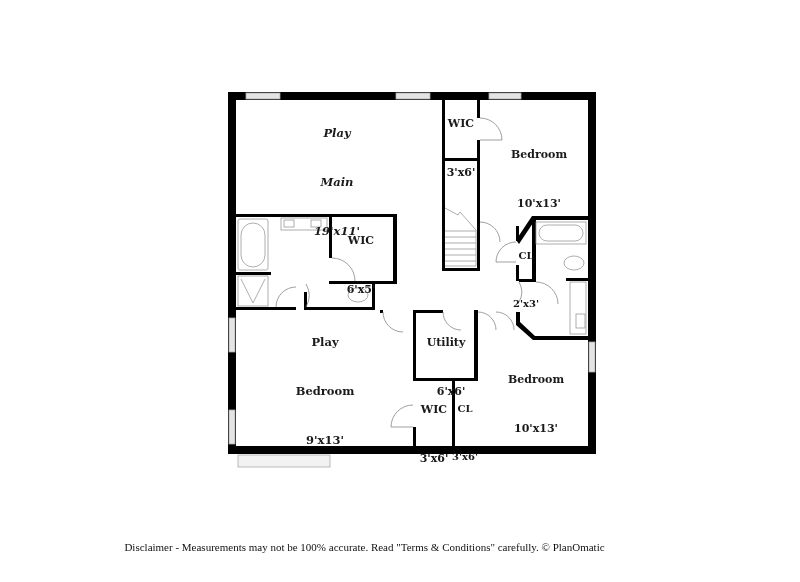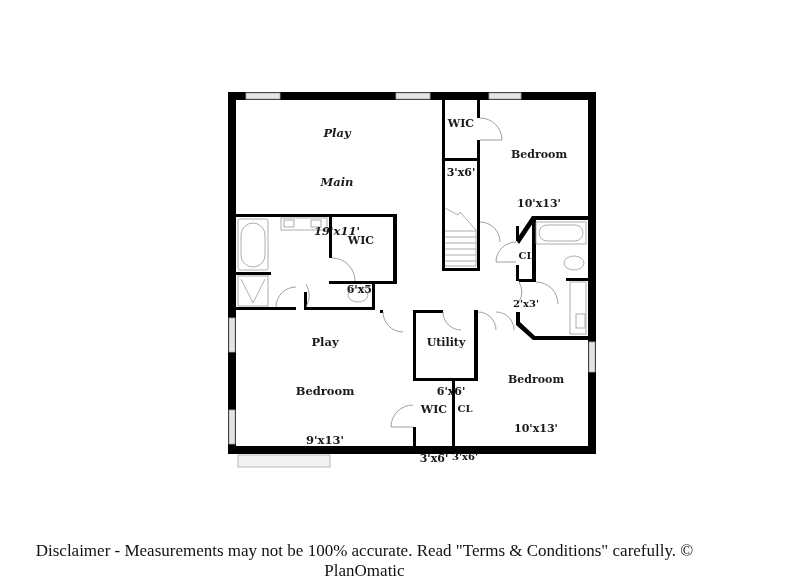--- a/index.html
+++ b/index.html
@@ -3,21 +3,21 @@
 <meta charset="utf-8">
 <style>
   html, body { margin: 0; padding: 0; background: #ffffff; }
   body { width: 800px; height: 582px; position: relative; overflow: hidden; font-family: "DejaVu Serif", "Liberation Serif", serif; }
   #plan { position: absolute; left: 0; top: 0; }
   .lbl { position: absolute; text-align: center; font-family: "DejaVu Serif", "Liberation Serif", serif; font-weight: bold; color: #1a1a1a; line-height: 1.05; transform: translate(-50%, -50%); white-space: nowrap; }
   .lbl span { display: block; margin-top: 37px; }
   .lg { font-size: 11.5px; }
   .md { font-size: 11px; }
   .sm { font-size: 10px; }
-  #disclaimer { position: absolute; left: 0; width: 729px; top: 541px; text-align: center; font-family: "Liberation Serif", "DejaVu Serif", serif; font-size: 17px; color: #111; }
+  #disclaimer { position: absolute; left: 0; width: 729px; top: 541px; text-align: center; font-family: "Liberation Serif", "DejaVu Serif", serif; font-size: 11px; color: #111; }
 </style>
 </head>
 <body>
 
 <svg id="plan" width="800" height="582" viewBox="0 0 800 582" xmlns="http://www.w3.org/2000/svg">
   <g fill="#000">
 
     <rect x="228" y="92" width="368" height="8"></rect>
 
     <rect x="228" y="92" width="8" height="362"></rect>

